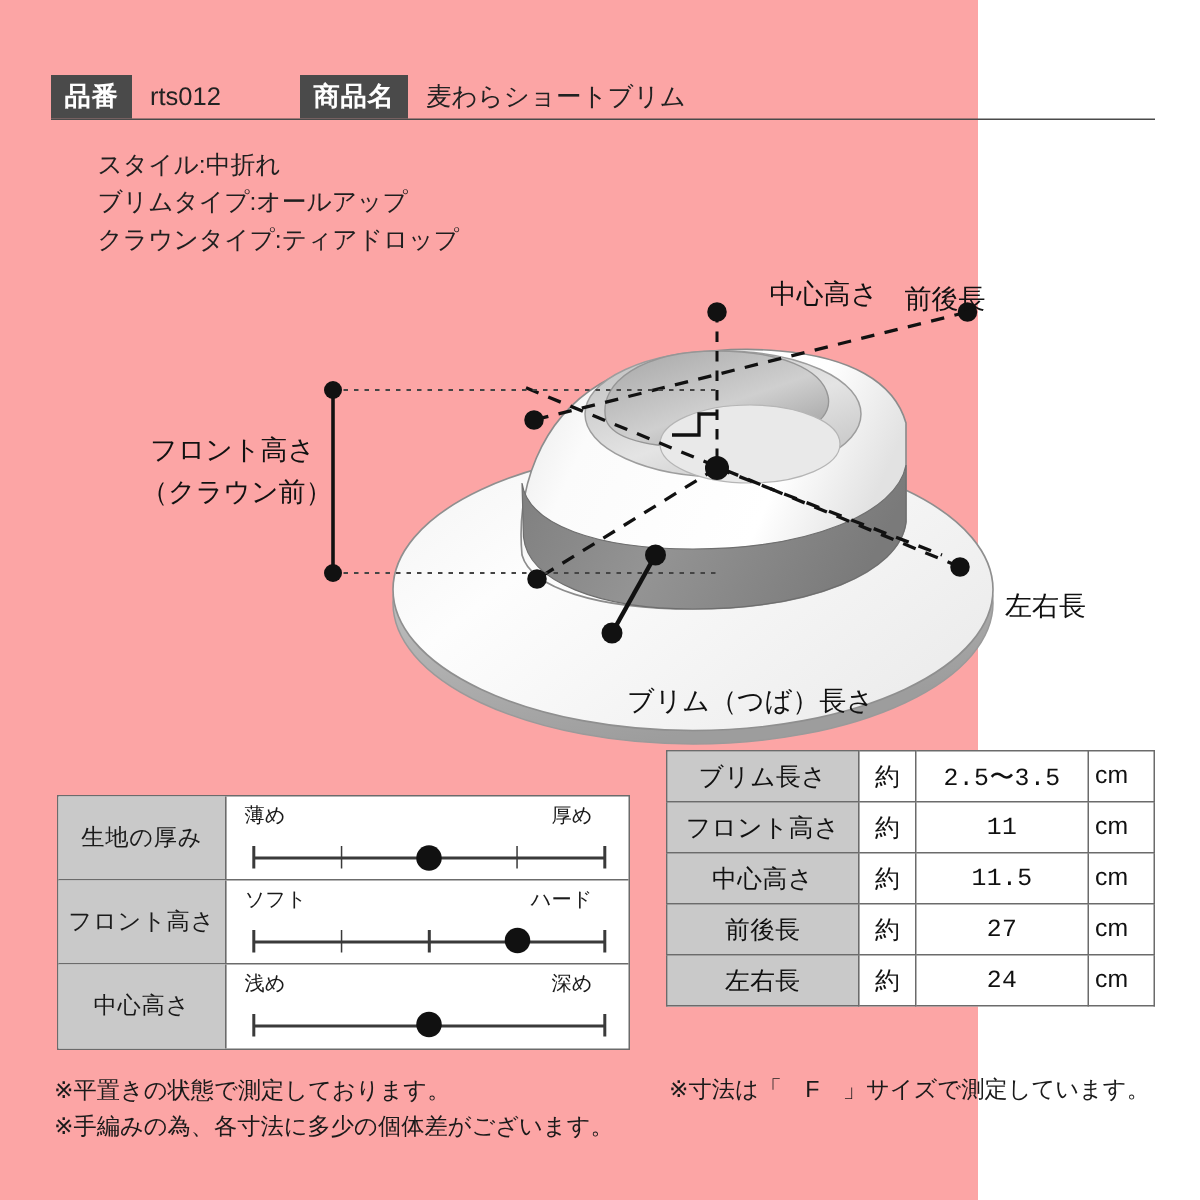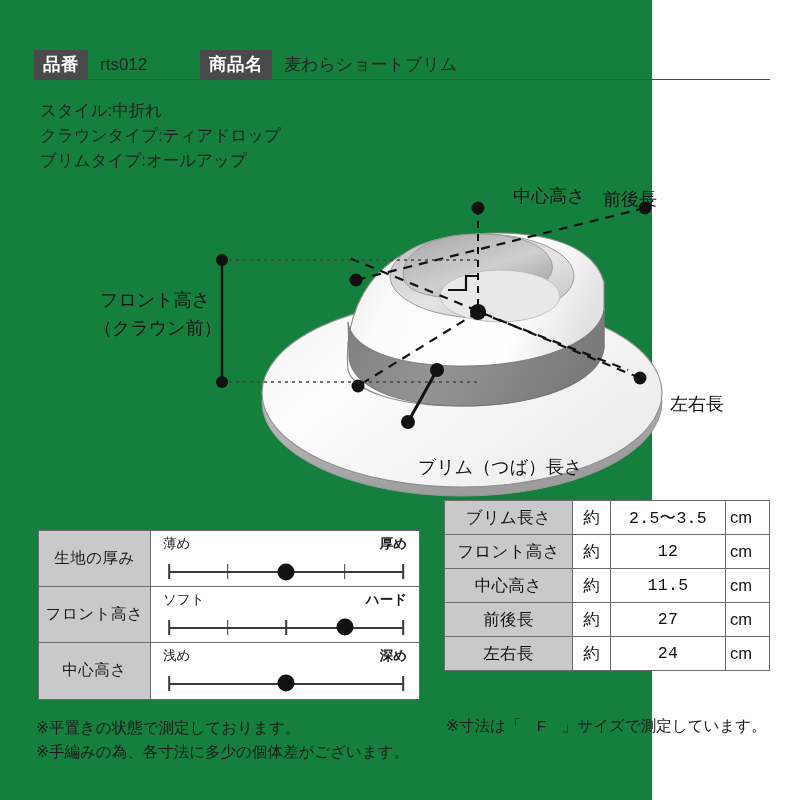--- a/index.html
+++ b/index.html
@@ -7,21 +7,21 @@
     margin: 0; padding: 0;
     width: 800px; height: 800px;
     background: #ffffff;
     font-family: "Liberation Sans", "DejaVu Sans", sans-serif;
     color: #1a1a1a;
     overflow: hidden;
   }
   #page {
     position: relative;
     width: 652px; height: 800px;
-    background: #15803d;
+    background: #fca5a5;
   }
 
   
   #header {
     position: absolute;
     left: 34px; top: 50px;
     width: 736px; height: 36px;
   }
   .hdr-row {
     display: flex;
@@ -52,21 +52,21 @@
   #hdr-code-val { min-width: 112px; }
 
   
   #attrs {
     position: absolute;
     left: 40px; top: 98px;
     font-size: 16.5px;
     line-height: 25px;
     color: #1f1f1f;
   }
-  #attrs div { white-space: nowrap; }
+  #attrs div { white-space: nowrap; margin-left: 25px; }
 
   
   #diagram {
     position: absolute;
     left: 0; top: 130px;
     width: 800px; height: 370px;
   }
 
   
   #sliders {
@@ -99,21 +99,21 @@
     position: relative;
   }
   .sl-end {
     position: absolute;
     font-size: 13.5px;
     color: #1a1a1a;
     top: 4px;
     white-space: nowrap;
   }
   .sl-end.left  { left: 12px; }
-  .sl-end.right { right: 12px; font-weight: bold; }
+  .sl-end.right { right: 24px; }
   .sl-scale {
     position: absolute;
     left: 18px; right: 16px;
     top: 33px;
     height: 16px;
   }
   .sl-line {
     position: absolute;
     left: 0; right: 0; top: 7px;
     height: 1.6px;
@@ -205,22 +205,22 @@
     <div class="hdr-row">
       <div class="hdr-tab">品番</div>
       <div class="hdr-val" id="hdr-code-val">rts012</div>
       <div class="hdr-tab">商品名</div>
       <div class="hdr-val">麦わらショートブリム</div>
     </div>
   </div>
 
   <div id="attrs">
     <div>スタイル:中折れ</div>
+    <div>ブリムタイプ:オールアップ</div>
     <div>クラウンタイプ:ティアドロップ</div>
-    <div>ブリムタイプ:オールアップ</div>
   </div>
 
   <svg id="diagram" viewBox="0 0 800 370">
     <defs>
       <linearGradient id="brimTopGrad" x1="0" y1="0" x2="1" y2="0.6">
         <stop offset="0%" stop-color="#f3f3f3"></stop>
         <stop offset="35%" stop-color="#fdfdfd"></stop>
         <stop offset="100%" stop-color="#ededed"></stop>
       </linearGradient>
       <linearGradient id="brimEdgeGrad" x1="0" y1="0" x2="0.4" y2="1">
@@ -374,21 +374,21 @@
     <tbody id="spec-body">
         <tr>
           <td class="sp-name">ブリム長さ</td>
           <td class="sp-approx">約</td>
           <td class="sp-value">2.5〜3.5</td>
           <td class="sp-unit">cm</td>
         </tr>
         <tr>
           <td class="sp-name">フロント高さ</td>
           <td class="sp-approx">約</td>
-          <td class="sp-value">12</td>
+          <td class="sp-value">11</td>
           <td class="sp-unit">cm</td>
         </tr>
         <tr>
           <td class="sp-name">中心高さ</td>
           <td class="sp-approx">約</td>
           <td class="sp-value">11.5</td>
           <td class="sp-unit">cm</td>
         </tr>
         <tr>
           <td class="sp-name">前後長</td>

